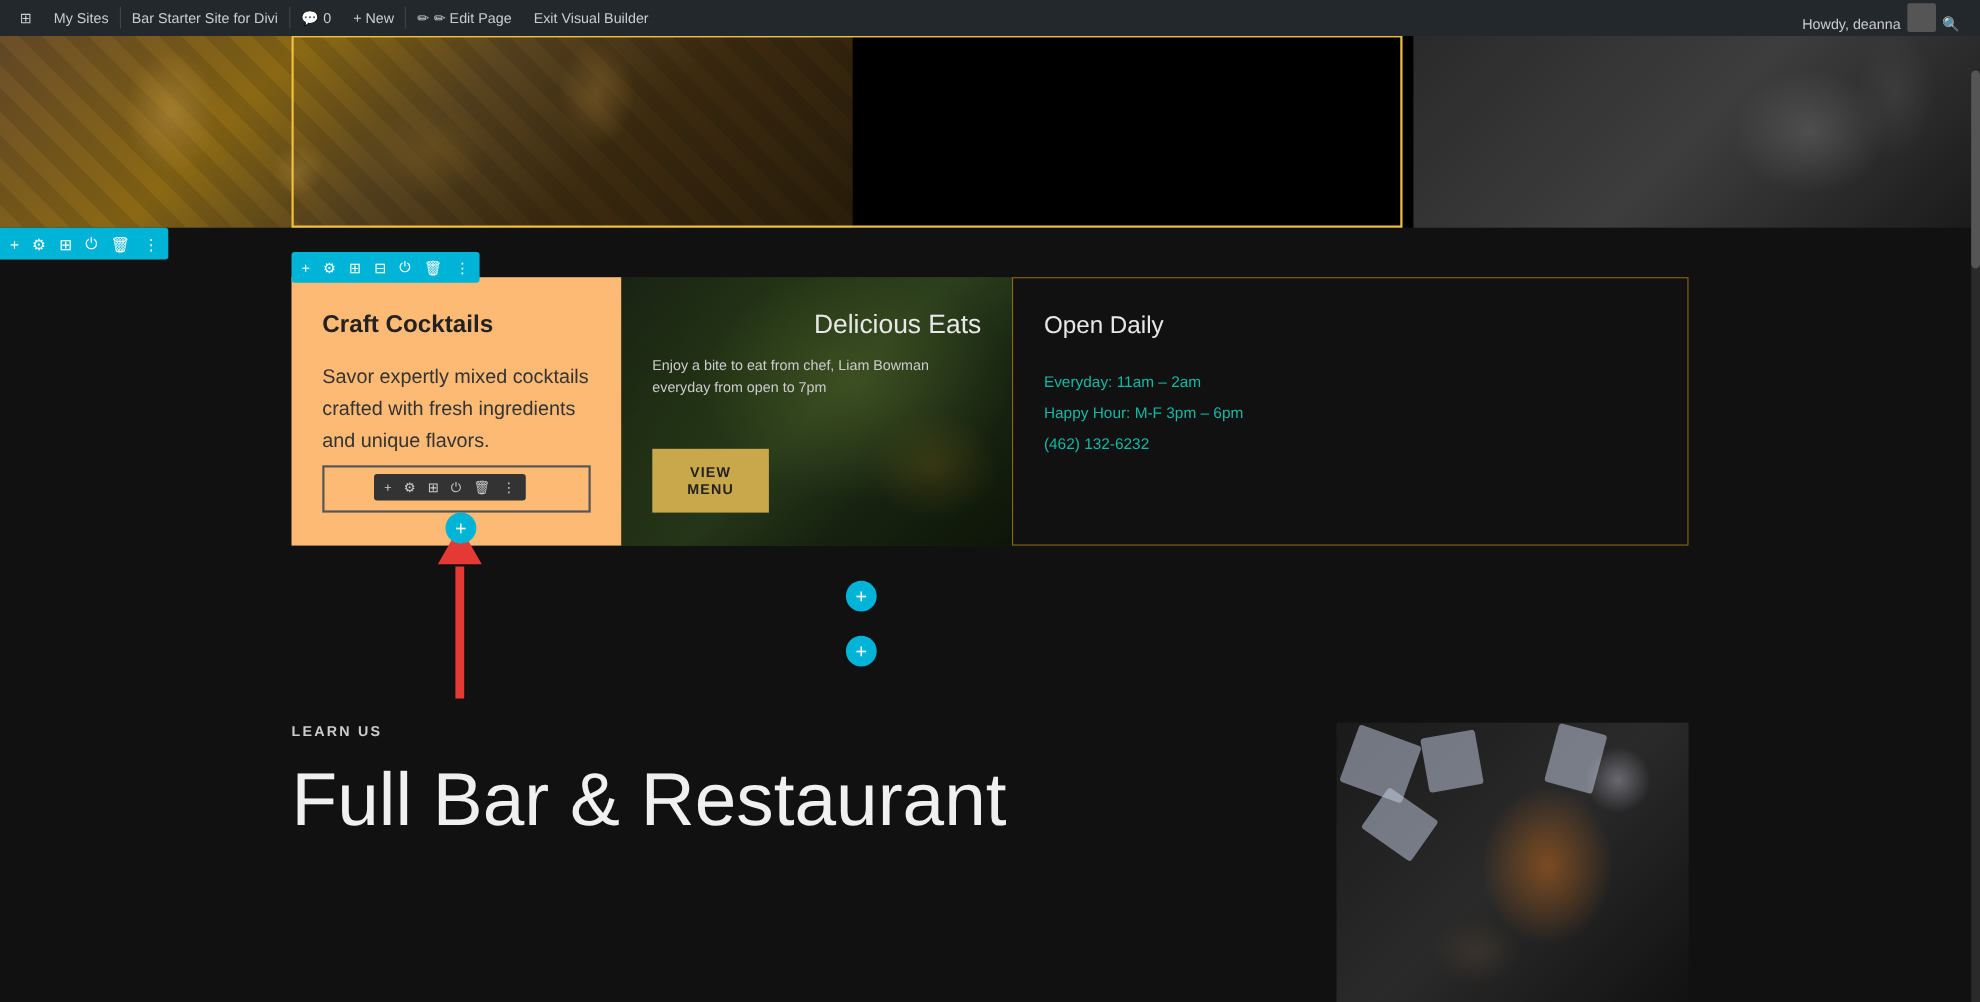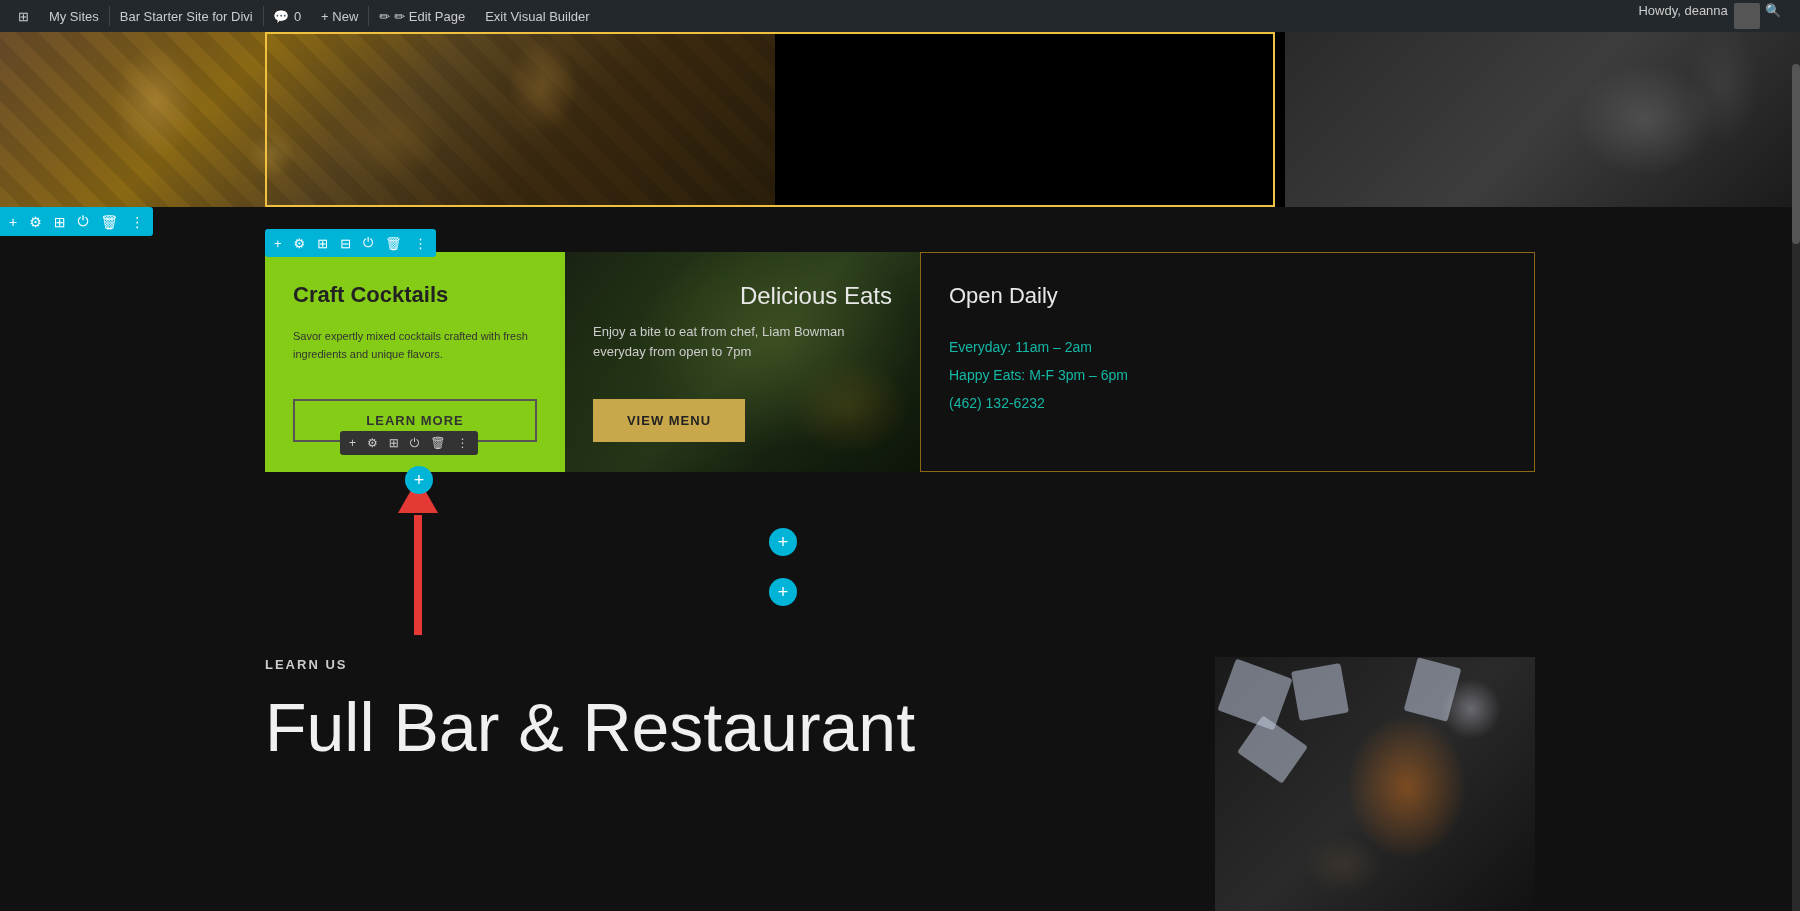--- a/index.html
+++ b/index.html
@@ -24,21 +24,21 @@
       color: #ccc;
       font-size: 13px;
       padding: 0 10px;
       height: 100%;
       cursor: pointer;
       white-space: nowrap;
     }
     .admin-bar-right {
       margin-left: auto;
       display: flex;
-      align-items: flex-start;
+      align-items: flex-end;
       gap: 6px;
       color: #ccc;
       font-size: 13px;
       padding-right: 10px;
     }
     .admin-bar-right .avatar {
       width: 26px; height: 26px;
       background: #555;
       border-radius: 2px;
     }
@@ -168,36 +168,36 @@
       left: 0; right: 0;
       display: flex;
       gap: 0;
       padding: 0 265px;
       z-index: 5;
     }
 
     
     .card-cocktails {
       width: 300px;
-      background: #84cc16;
+      background: #fdba74;
       padding: 30px 28px;
       position: relative;
       flex-shrink: 0;
     }
     .card-title {
       font-size: 22px;
       font-weight: 600;
       color: #222;
       margin-bottom: 20px;
     }
     .card-body {
-      font-size: 11px;
+      font-size: 18px;
       color: #333;
       line-height: 1.6;
-      margin-bottom: 36px;
+      margin-bottom: 9px;
     }
     .learn-more-btn {
       border: 2px solid #555;
       background: transparent;
       padding: 12px 30px;
       font-size: 13px;
       font-weight: 600;
       letter-spacing: 1px;
       color: #333;
       cursor: pointer;
@@ -247,21 +247,21 @@
       border: none;
       padding: 14px 24px;
       font-size: 13px;
       font-weight: 600;
       letter-spacing: 1px;
       color: #222;
       cursor: pointer;
       text-transform: uppercase;
       position: relative;
       z-index: 1;
-      width: 152px;
+      width: 106px;
     }
 
     
     .card-open {
       flex: 1;
       border: 1px solid #8b6914;
       padding: 30px 28px;
       background: transparent;
     }
     .card-open-title {
@@ -506,21 +506,21 @@
         <div class="card-eats-title">Delicious Eats</div>
         <div class="card-eats-body">Enjoy a bite to eat from chef, Liam Bowman everyday from open to 7pm</div>
       </div>
       <button class="view-menu-btn">VIEW MENU</button>
     </div>
 
     <div class="card-open">
       <div class="card-open-title">Open Daily</div>
       <div class="card-open-info">
         <div>Everyday: 11am – 2am</div>
-        <div>Happy Eats: M-F 3pm – 6pm</div>
+        <div>Happy Hour: M-F 3pm – 6pm</div>
         <div>(462) 132-6232</div>
       </div>
     </div>
 
   </div>
 
   <div class="module-toolbar">
     <span class="module-toolbar-icon">+</span>
     <span class="module-toolbar-icon">⚙</span>
     <span class="module-toolbar-icon">⊞</span>

